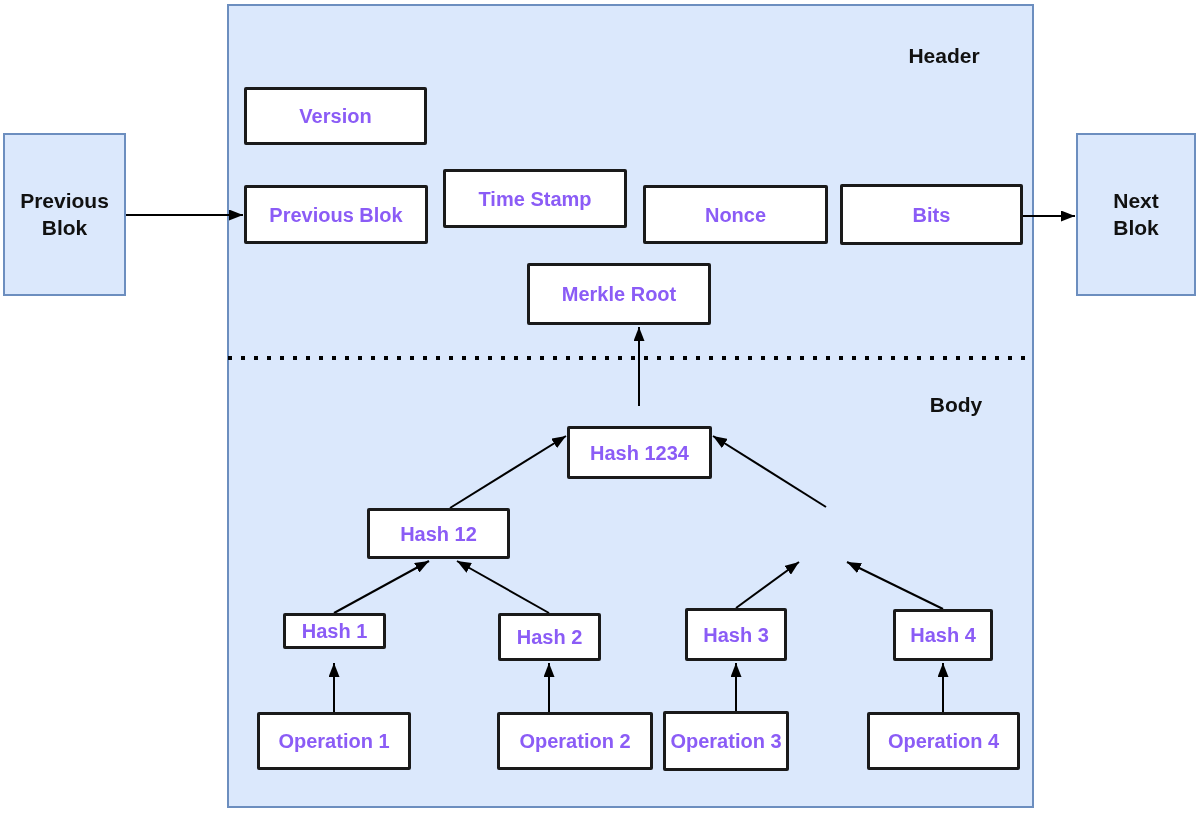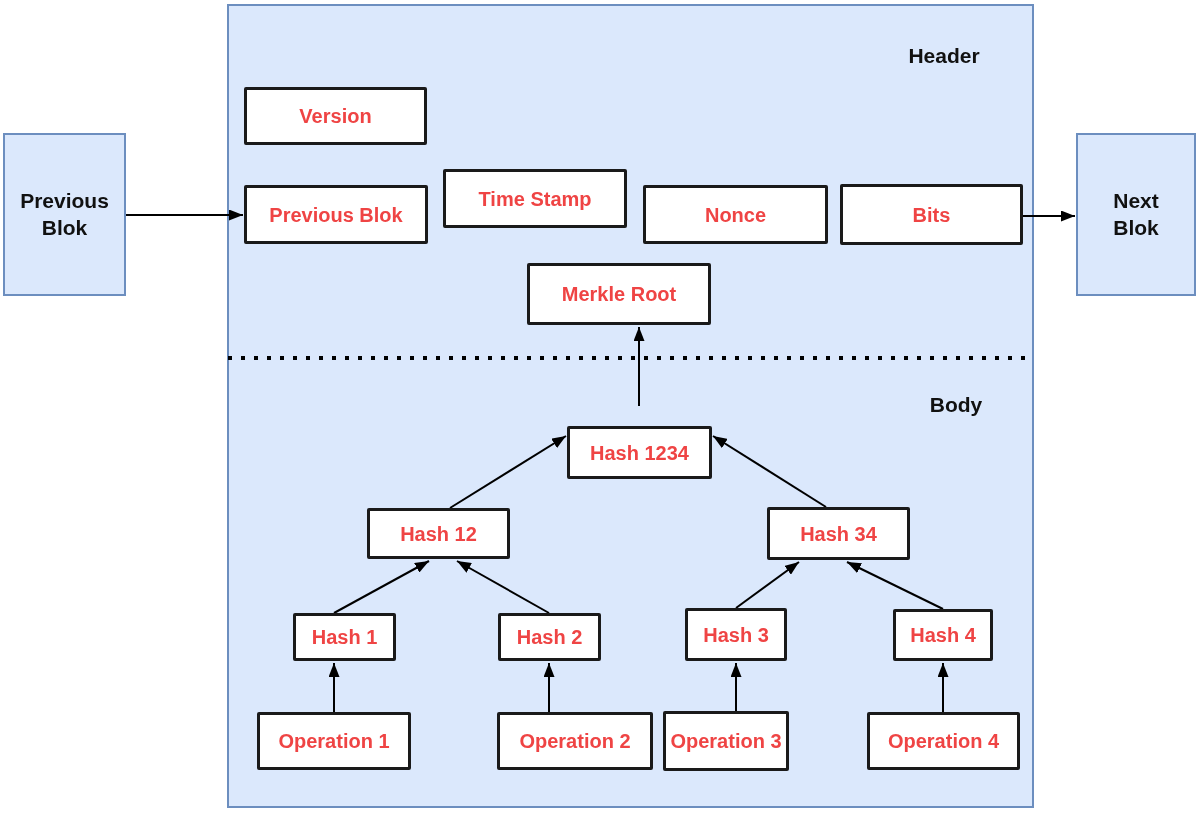--- a/index.html
+++ b/index.html
@@ -38,21 +38,21 @@
   .node {
     background: #ffffff;
     border: 3px solid #1a1a1a;
     border-radius: 2px;
     display: flex;
     align-items: center;
     justify-content: center;
     text-align: center;
     font-weight: bold;
     font-size: 20px;
-    color: #ef4444;
+    color: #8b5cf6;
     white-space: pre-line;
     line-height: 1.2;
     z-index: 3;
   }
 
   .section-label {
     font-weight: bold;
     font-size: 21px;
     color: #111111;
     text-align: center;
@@ -130,23 +130,22 @@
 
   <div class="abs node" style="left:840px; top:184px; width:183px; height:61px;">Bits</div>
 
   <div class="abs node" style="left:527px; top:263px; width:184px; height:62px;">Merkle Root</div>
 
 
   <div class="abs node" style="left:567px; top:406px; width:145px; height:53px;margin-top:20px;">Hash 1234</div>
 
   <div class="abs node" style="left:367px; top:508px; width:143px; height:51px;">Hash 12</div>
 
-  <div class="abs node" style="left:767px; top:507px; width:143px; height:53px;">Hash 34</div>
 
-  <div class="abs node" style="left:293px; top:613px; width:103px; height:48px;">Hash 1</div>
+  <div class="abs node" style="left:283px; top:613px; width:103px; height:36px;">Hash 1</div>
 
   <div class="abs node" style="left:498px; top:613px; width:103px; height:48px;">Hash 2</div>
 
   <div class="abs node" style="left:685px; top:608px; width:102px; height:53px;">Hash 3</div>
 
   <div class="abs node" style="left:893px; top:609px; width:100px; height:52px;">Hash 4</div>
 
   <div class="abs node" style="left:257px; top:712px; width:154px; height:58px;">Operation 1</div>
 
   <div class="abs node" style="left:497px; top:712px; width:156px; height:58px;">Operation 2</div>

